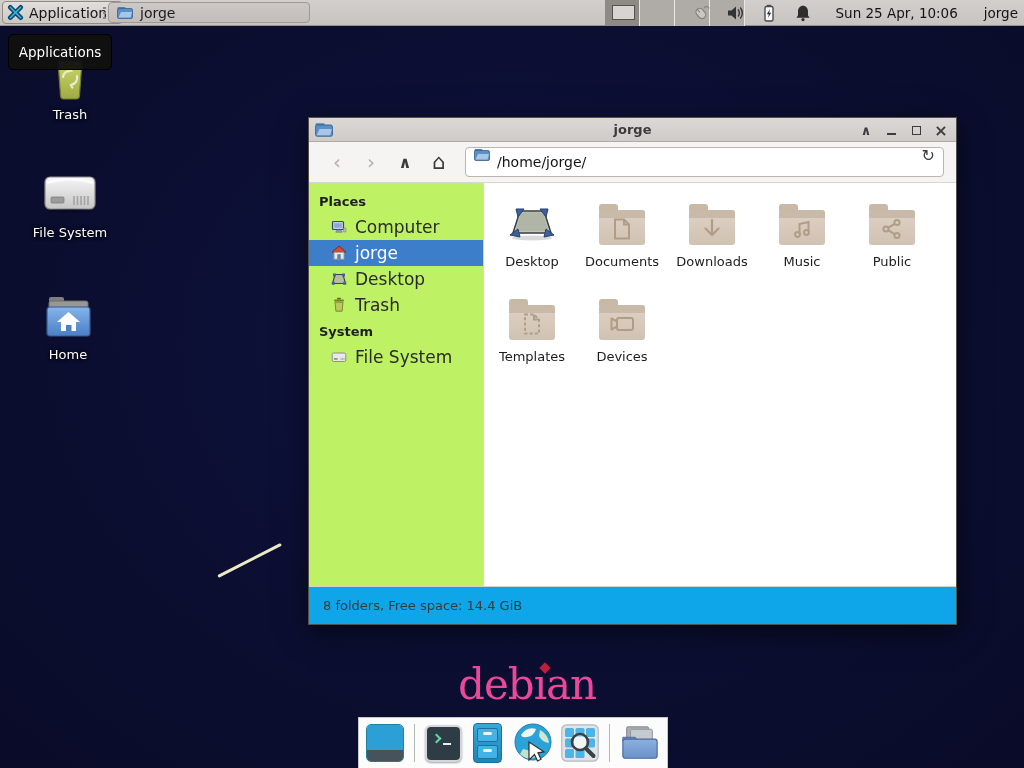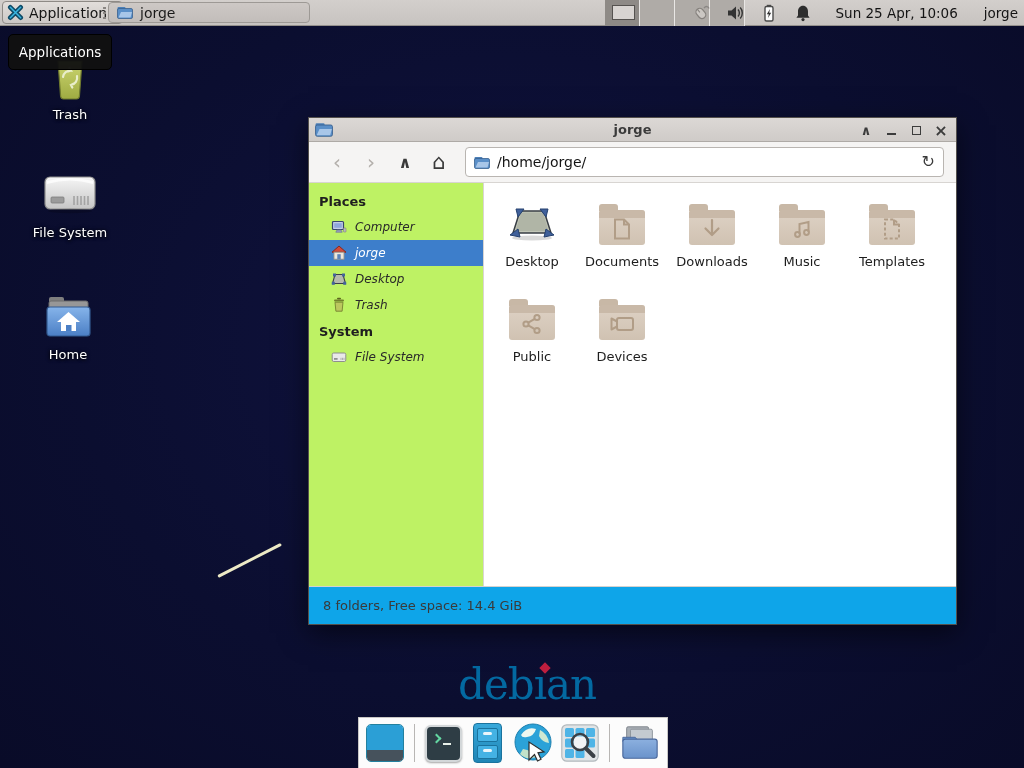--- a/index.html
+++ b/index.html
@@ -39,21 +39,21 @@
   
   .dicon { position:absolute; width:110px; display:flex; flex-direction:column; align-items:center; gap:7px;
            cursor:pointer; z-index:5; }
   .dicon .dlabel { color:#fff; font-size:13px; text-shadow:0 1px 3px rgba(0,0,0,.95), 0 0 4px rgba(0,0,0,.7); }
   .dicon-trash { left:15px; top:50px; }
   .dicon-fs    { left:15px; top:170px; }
   .dicon-home  { left:13px; top:294px; }
 
   
   .debian-logo { position:absolute; left:458px; top:660px; font-family:"DejaVu Serif", serif;
-                 font-size:42px; color:#0369a1; letter-spacing:-1px; z-index:2; }
+                 font-size:42px; color:#ec4899; letter-spacing:-1px; z-index:2; }
   .debian-logo .diamond { position:absolute; left:83px; top:4px; width:8px; height:8px;
                           background:#bf1f3f; transform:rotate(45deg); }
 
   
   .artifact-line { position:absolute; left:218px; top:575px; width:71px; height:3px; background:#edeac6;
                    border-radius:2px; transform:rotate(-27deg); transform-origin:left center; z-index:1; }
 
   
   .window { position:absolute; left:308px; top:117px; width:649px; height:508px; background:#fff;
             border:1px solid #54504c; box-shadow:0 8px 26px rgba(0,0,0,.55); z-index:20;
@@ -70,29 +70,29 @@
   .menubar { height:26px; background:#f5f4f3; display:flex; align-items:center; padding-left:6px; flex:none; }
   .menubar .mitem { font-size:14px; color:#262626; padding:3px 9px; cursor:pointer; border-radius:3px; }
   .toolbar { height:41px; background:#f5f4f3; border-bottom:1px solid #d8d5d2; display:flex; align-items:center;
              padding:0 12px; gap:2px; flex:none; }
   .navbtn { width:32px; height:30px; display:flex; align-items:center; justify-content:center;
             font-size:20px; color:#3a3a3a; cursor:pointer; border-radius:3px; }
   .navbtn.disabled { color:#b4b0ac; }
   .navbtn.up { font-size:16px; font-weight:bold; }
   .navbtn.home { font-size:21px; }
   .pathbar { flex:1; height:30px; margin-left:8px; background:#fff; border:1px solid #b9b5b1; border-radius:4px;
-             display:flex; align-items:center; padding:0 8px; gap:7px; }
+             display:flex; padding:0 8px; gap:7px; }
   .pathbar input { flex:1; border:none; outline:none; font-family:"DejaVu Sans",sans-serif; font-size:14px; color:#141414; background:transparent; }
   .reload { font-size:16px; color:#3a3a3a; cursor:pointer; line-height:1; }
   .mainarea { flex:1; display:flex; min-height:0; }
   .sidebar { width:175px; background:#bef264; border-right:1px solid #d8d5d2; padding-top:5px; flex:none; }
   .side-header { height:26px; display:flex; align-items:center; padding-left:10px;
                  font-size:13px; font-weight:bold; color:#1f1f1f; }
   .side-item { height:26px; display:flex; align-items:center; gap:8px; padding-left:22px; cursor:pointer; }
-  .side-item span { font-size:12px; color:#2a2a2a;font-style:italic; }
+  .side-item span { font-size:17px; color:#2a2a2a; }
   .side-item.selected { background:#3d7ecb; }
   .side-item.selected span { color:#ffffff; }
   .filepane { flex:1; background:#ffffff; position:relative; overflow:hidden; }
   .filegrid { position:absolute; left:3px; top:14px; width:452px; display:flex; flex-wrap:wrap; }
   .fitem { width:90px; height:78px; margin-bottom:17px; display:flex; flex-direction:column; align-items:center;
            cursor:pointer; }
   .fitem .ficon { width:48px; height:48px; display:flex; align-items:flex-end; justify-content:center; }
   .fitem .flabel { margin-top:9px; font-size:13px; color:#1d1d1d; }
   .folder { position:relative; width:46px; height:35px; border-radius:3px;
             background:linear-gradient(#ded2c5,#d0c2b2); box-shadow:inset 0 1px 0 rgba(255,255,255,.5); }
@@ -405,41 +405,41 @@
             </svg>
           </div>
             </div>
           <span class="flabel">Music</span>
         </div>
 
 
         <div class="fitem">
           <div class="ficon">
               <div class="folder">
-            <svg width="20" height="22" viewBox="0 0 20 22">
-              <path d="M3 1.5 h9 l5 5 v14 H3 Z" fill="none" stroke="#b19d87" stroke-width="2" stroke-dasharray="3 2.2"></path>
-              <path d="M12 1.5 v5 h5" fill="none" stroke="#b19d87" stroke-width="2"></path>
-            </svg>
-          </div>
-            </div>
-          <span class="flabel">Templates</span>
-        </div>
-
-        <div class="fitem">
-          <div class="ficon">
-              <div class="folder">
             <svg width="22" height="22" viewBox="0 0 22 22">
               <circle cx="5" cy="11" r="2.6" fill="none" stroke="#b19d87" stroke-width="2"></circle>
               <circle cx="16" cy="4.5" r="2.6" fill="none" stroke="#b19d87" stroke-width="2"></circle>
               <circle cx="16" cy="17.5" r="2.6" fill="none" stroke="#b19d87" stroke-width="2"></circle>
               <path d="M7.3 9.7 L13.7 5.8 M7.3 12.3 L13.7 16.2" stroke="#b19d87" stroke-width="2"></path>
             </svg>
           </div>
             </div>
           <span class="flabel">Public</span>
+        </div>
+
+        <div class="fitem">
+          <div class="ficon">
+              <div class="folder">
+            <svg width="20" height="22" viewBox="0 0 20 22">
+              <path d="M3 1.5 h9 l5 5 v14 H3 Z" fill="none" stroke="#b19d87" stroke-width="2" stroke-dasharray="3 2.2"></path>
+              <path d="M12 1.5 v5 h5" fill="none" stroke="#b19d87" stroke-width="2"></path>
+            </svg>
+          </div>
+            </div>
+          <span class="flabel">Templates</span>
         </div>
 
         <div class="fitem">
           <div class="ficon">
               <div class="folder">
             <svg width="26" height="18" viewBox="0 0 26 18">
               <rect x="8" y="3" width="16" height="12" rx="2" fill="none" stroke="#b19d87" stroke-width="2"></rect>
               <path d="M8 6.5 L2.5 3.5 v11 L8 11.5" fill="none" stroke="#b19d87" stroke-width="2" stroke-linejoin="round"></path>
             </svg>
           </div>

